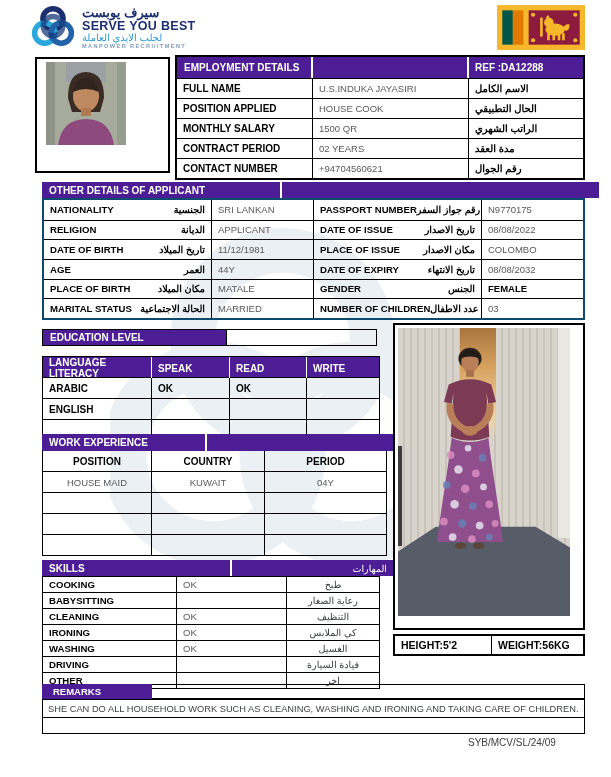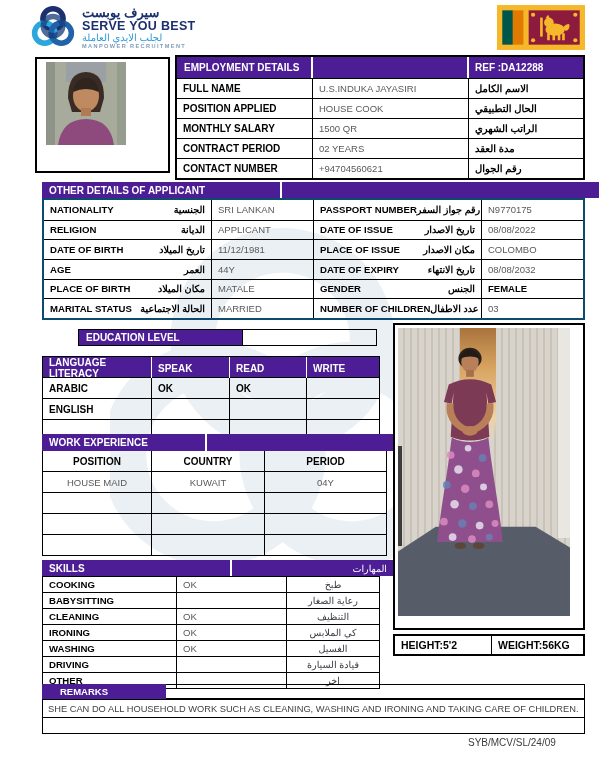--- a/index.html
+++ b/index.html
@@ -51,21 +51,21 @@
   .o-row{display:grid;grid-template-columns:167px 102px 168px 1fr;border-top:1px solid #000;}
   .o-row:first-child{border-top:none;}
   .o-row>div+div{border-left:1px solid #000;}
   .dual{display:flex;justify-content:space-between;align-items:center;padding:0 6px;font-size:9.6px;overflow:hidden;white-space:nowrap;}
   .dual .en{font-weight:bold;}
   .dual .ar{font-weight:bold;direction:rtl;}
   .bold-val{color:#000 !important;font-weight:bold;text-align:right;}
 
   
   .edu-wrap{left:42px;top:329px;width:335px;height:17px;display:flex;z-index:2;}
-  .edu-navy{width:165px;display:flex;align-items:center;padding:0 7px;font-size:10px;border:1px solid #000;box-sizing:border-box;margin-left:36px;}
+  .edu-navy{width:185px;display:flex;align-items:center;padding:0 7px;font-size:10px;border:1px solid #000;box-sizing:border-box;}
   .edu-blank{flex:1;border:1.5px solid #000;border-left:none;background:transparent;box-sizing:border-box;}
 
   
   .lang-table{left:42px;top:356px;width:338px;border:1.5px solid #000;z-index:2;}
   .lang-head{display:grid;grid-template-columns:108px 78px 77px 1fr;height:20px;}
   .lang-head>div{display:flex;align-items:center;padding:0 6px;font-size:10px;}
   .lang-head>div+div{border-left:1px solid #fff;}
   .lang-row{display:grid;grid-template-columns:108px 78px 77px 1fr;height:20px;border-top:1px solid #000;}
   .lang-row>div+div{border-left:1px solid #000;}
   .ok{font-weight:bold;font-size:10px;}
@@ -103,21 +103,21 @@
           clip-path:polygon(0 32%,22% 6%,80% 6%,100% 28%,100% 100%,0 100%);}
   .person{position:absolute;left:14px;top:16px;}
 
   
   .hw{left:393px;top:634px;width:192px;height:22px;border:2px solid #000;display:grid;grid-template-columns:96px 1fr;z-index:2;}
   .hw>div{display:flex;align-items:center;padding:0 6px;font-size:10.5px;font-weight:bold;}
   .hw>div+div{border-left:1.5px solid #000;}
 
   
   .rem-bar{left:42px;top:684px;width:543px;height:15px;display:flex;z-index:2;}
-  .rem-navy{width:88px;display:flex;align-items:center;padding:0 18px;font-size:9.5px;}
+  .rem-navy{width:88px;display:flex;align-items:center;padding:0 11px;font-size:9.5px;}
   .rem-blank{flex:1;border:1.5px solid #000;border-left:none;}
   .rem-text{left:42px;top:699px;width:543px;height:19px;border:1.5px solid #000;display:flex;align-items:center;
             padding:0 5px;font-size:9.3px;color:#3f4246;z-index:2;white-space:nowrap;}
   .rem-empty{left:42px;top:718px;width:543px;height:16px;border:1.5px solid #000;border-top:none;z-index:2;}
 
   .doc-code{left:468px;top:737px;font-size:10px;color:#3c3c3c;z-index:2;}
 </style>
 </head>
 <body>
 

